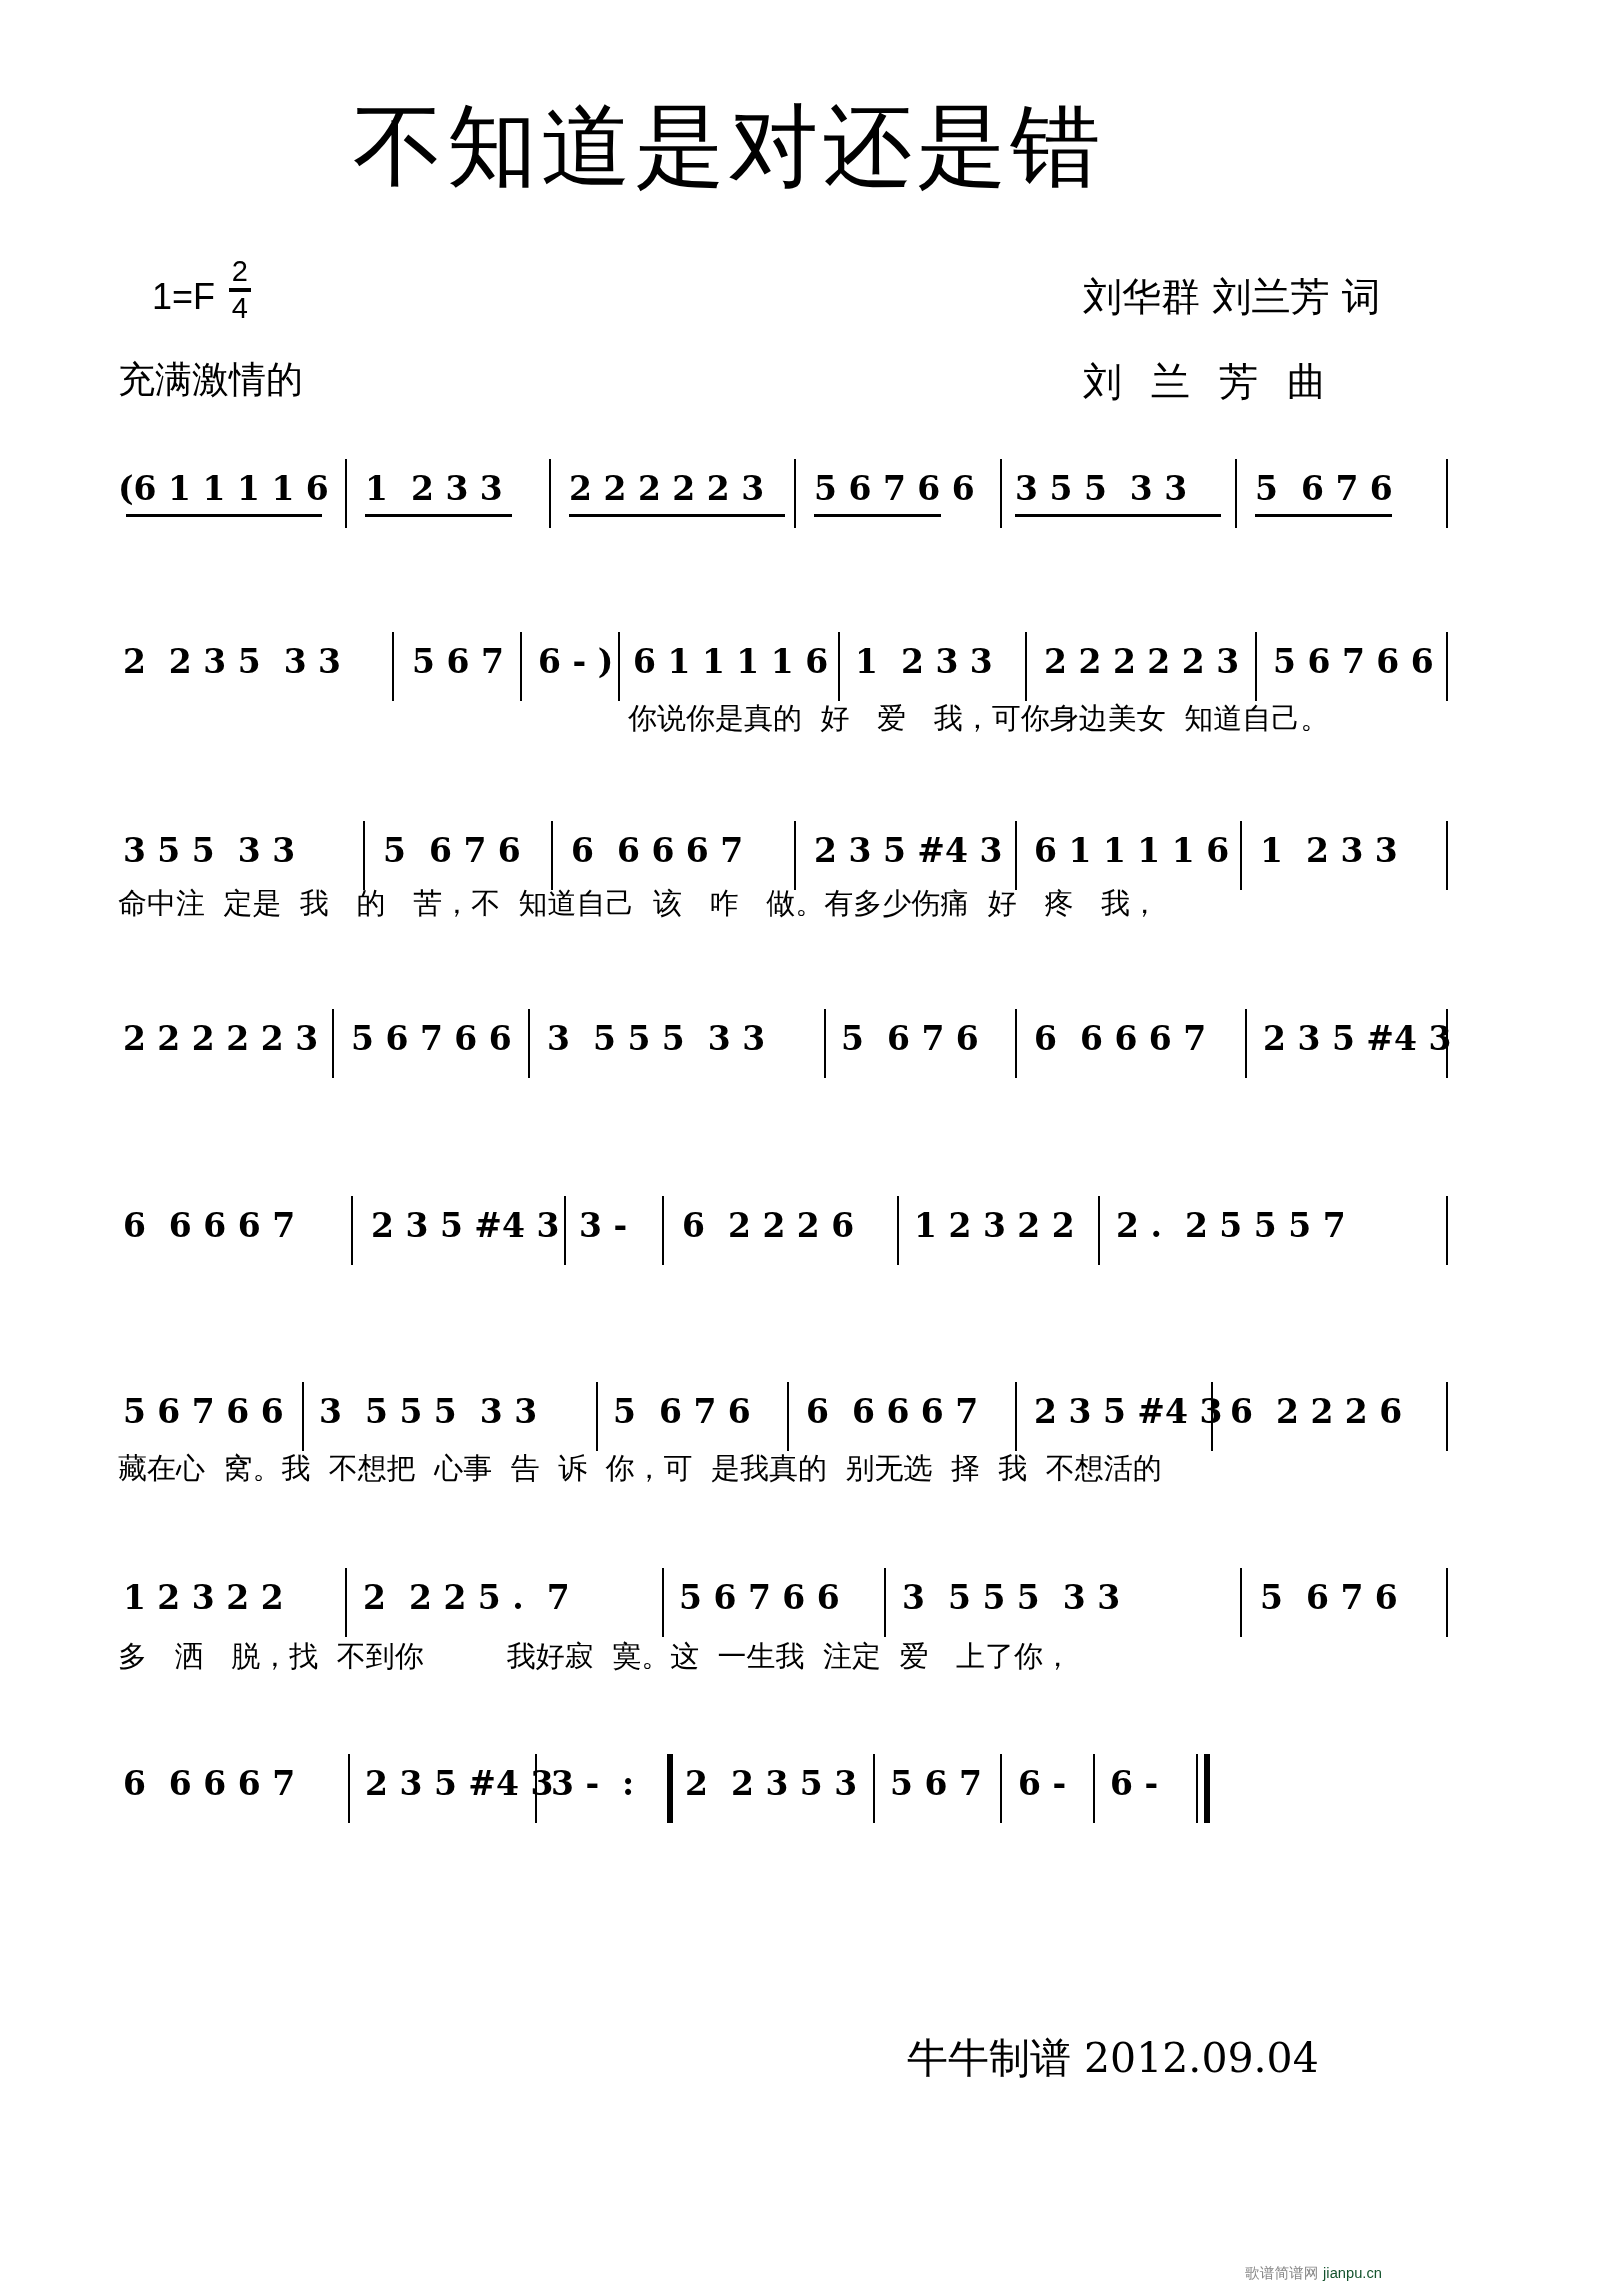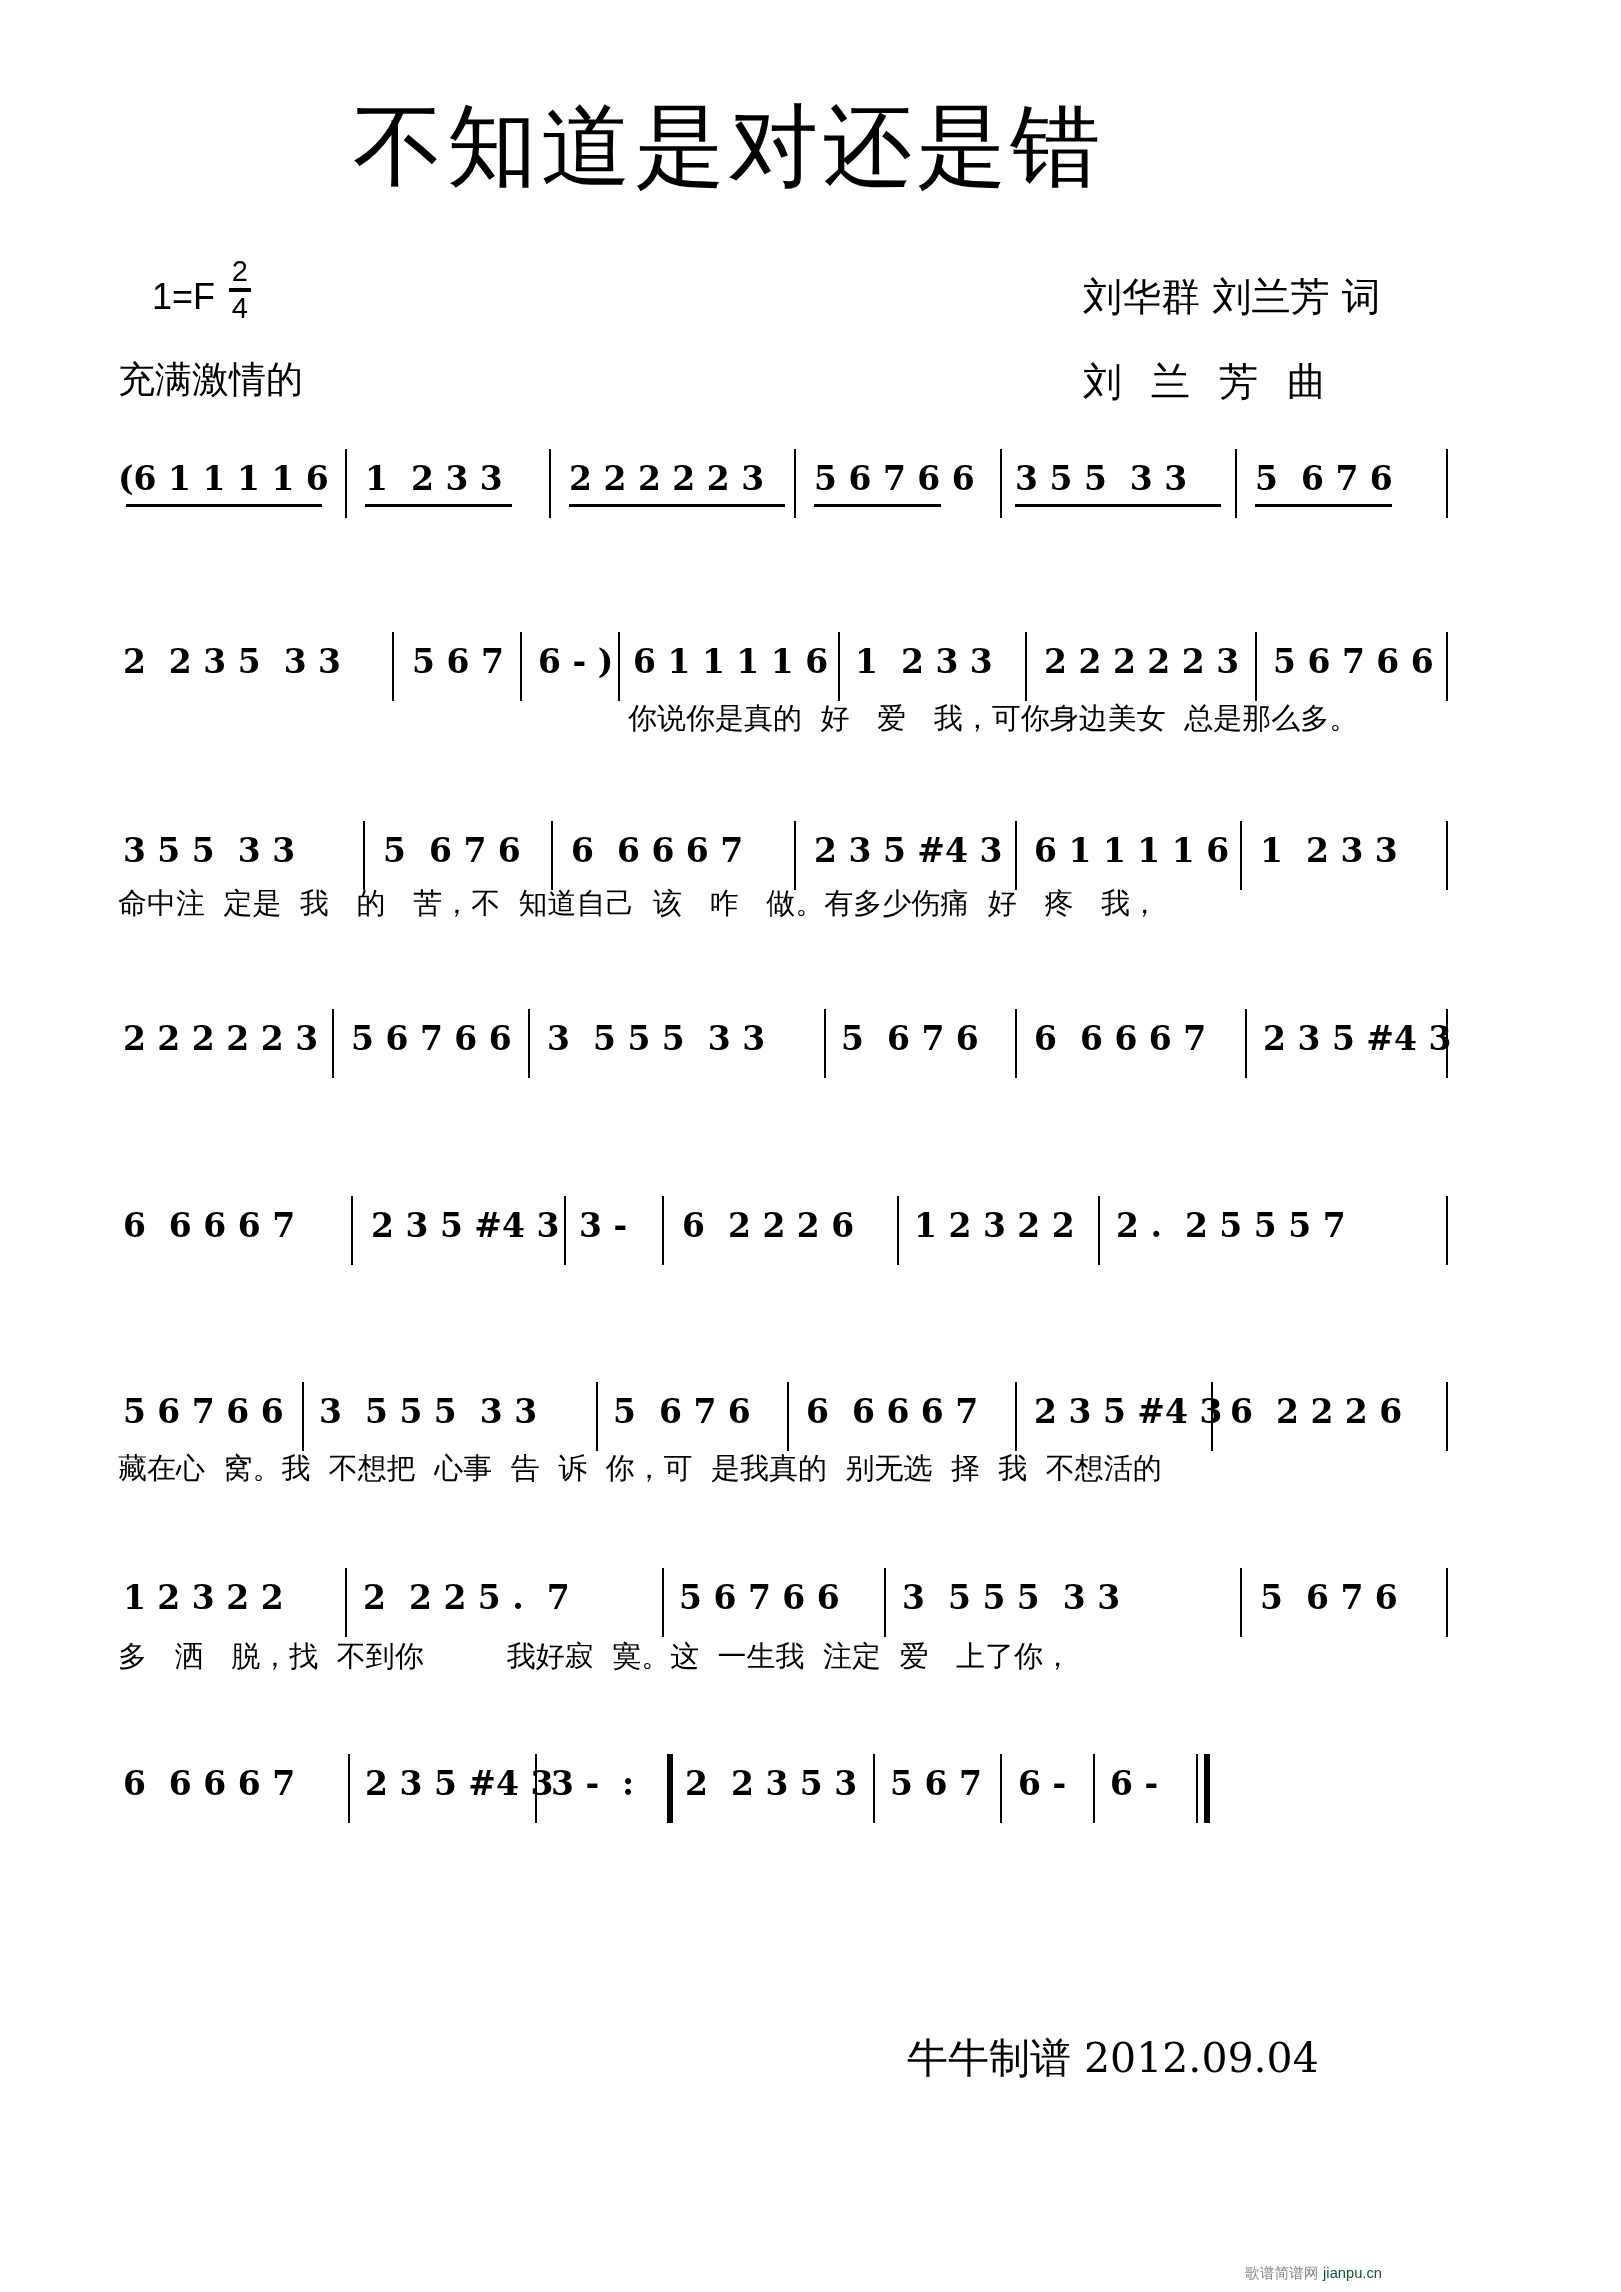--- a/index.html
+++ b/index.html
@@ -27,21 +27,21 @@
 <div class="key">1=F</div>
 <div class="meter">
   <span>2</span>
   <span class="bar"></span>
   <span>4</span>
 </div>
 <div class="mood">充满激情的</div>
 <div class="lyricist">刘华群 刘兰芳 词</div>
 <div class="composer">刘兰芳曲</div>
 
-<div class="row" style="top:459px">
+<div class="row" style="top:469px">
   <span class="seg" style="left:0">(6 1 1 1 1 6</span>
   <span class="bl" style="left:227px"></span>
   <span class="seg" style="left:247px">1  2 3 3</span>
   <span class="bl" style="left:431px"></span>
   <span class="seg" style="left:451px">2 2 2 2 2 3</span>
   <span class="bl" style="left:676px"></span>
   <span class="seg" style="left:696px">5 6 7 6 6</span>
   <span class="bl" style="left:882px"></span>
   <span class="seg" style="left:897px">3 5 5  3 3</span>
   <span class="bl" style="left:1117px"></span>
@@ -63,21 +63,21 @@
   <span class="seg" style="left:420px">6 - )</span>
   <span class="bl" style="left:500px"></span>
   <span class="seg" style="left:515px">6 1 1 1 1 6</span>
   <span class="bl" style="left:720px"></span>
   <span class="seg" style="left:737px">1  2 3 3</span>
   <span class="bl" style="left:907px"></span>
   <span class="seg" style="left:926px">2 2 2 2 2 3</span>
   <span class="bl" style="left:1137px"></span>
   <span class="seg" style="left:1155px">5 6 7 6 6</span>
   <span class="bl" style="left:1328px"></span>
-  <span class="lyr" style="left:510px;top:57px">你说你是真的  好   爱   我，可你身边美女  总是那么多。</span>
+  <span class="lyr" style="left:510px;top:57px">你说你是真的  好   爱   我，可你身边美女  知道自己。</span>
 </div>
 
 <div class="row" style="top:831px">
   <span class="seg" style="left:4.9px">3 5 5  3 3</span>
   <span class="bl" style="left:245px"></span>
   <span class="seg" style="left:265px">5  6 7 6</span>
   <span class="bl" style="left:433px"></span>
   <span class="seg" style="left:453px">6  6 6 6 7</span>
   <span class="bl" style="left:676px"></span>
   <span class="seg" style="left:696px">2 3 5 #4 3</span>

